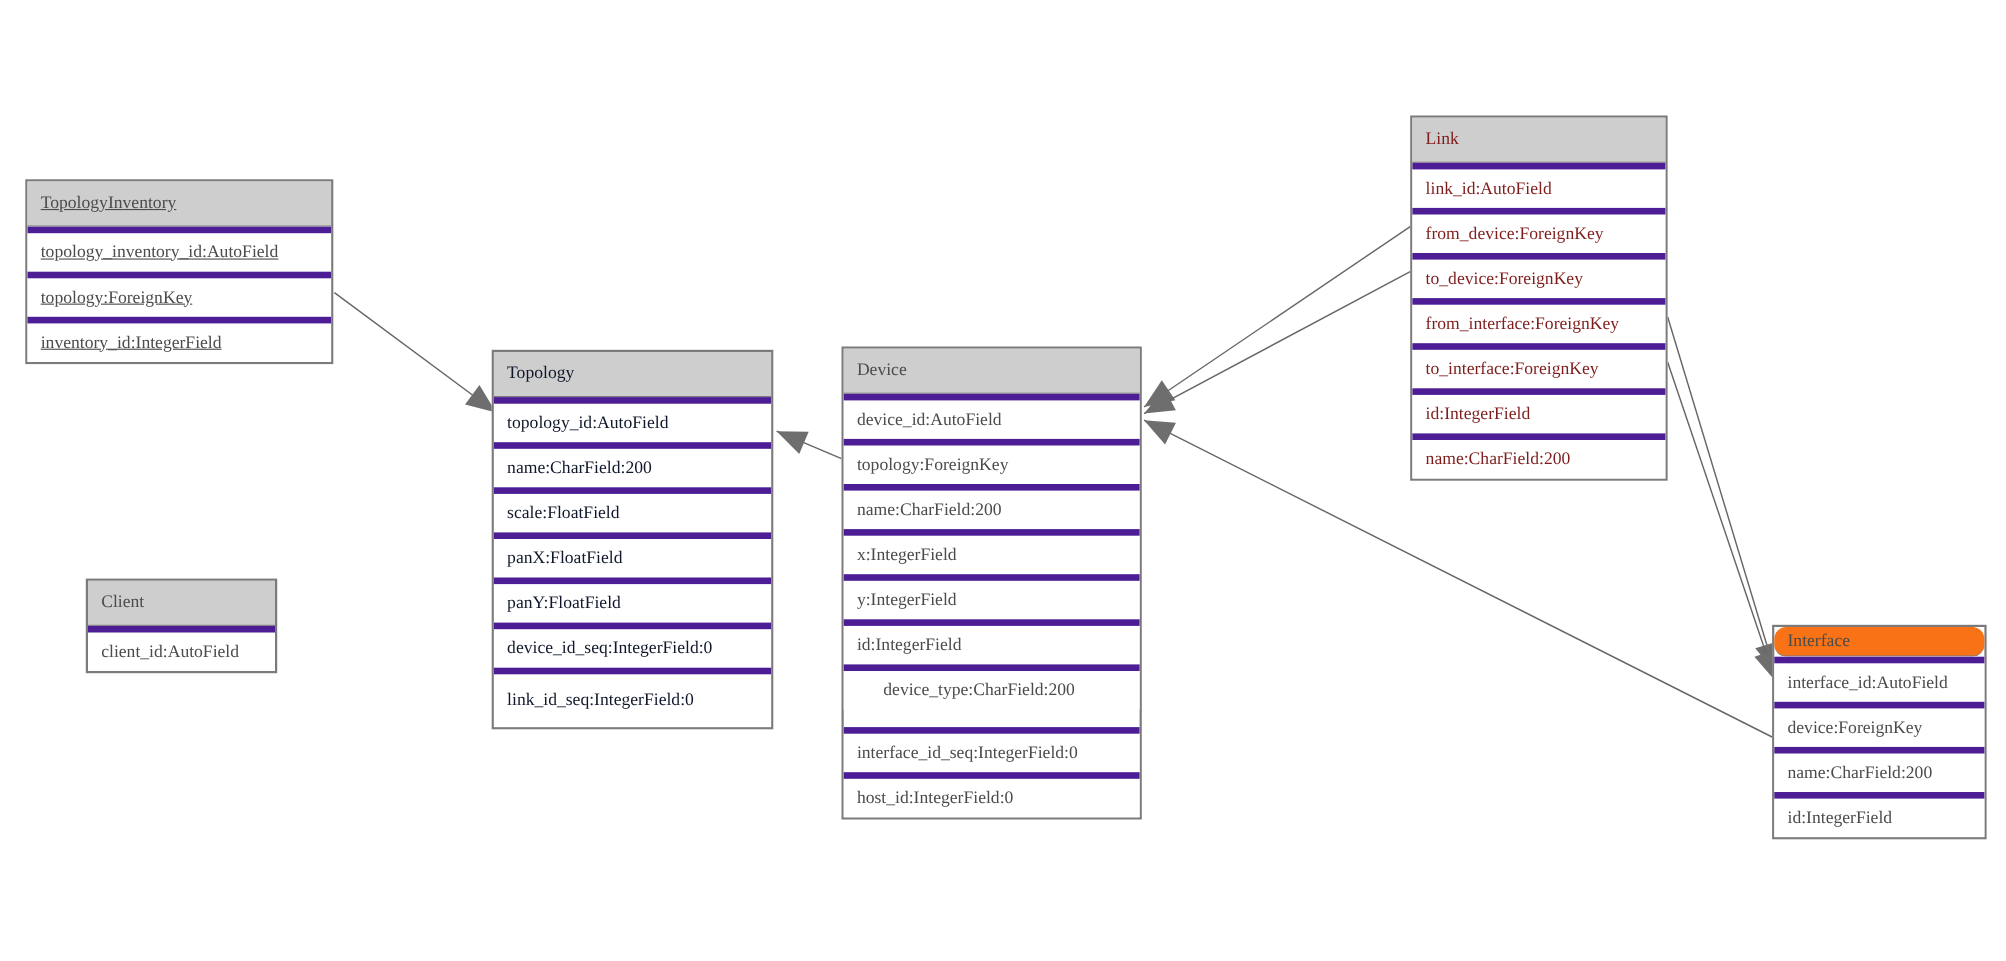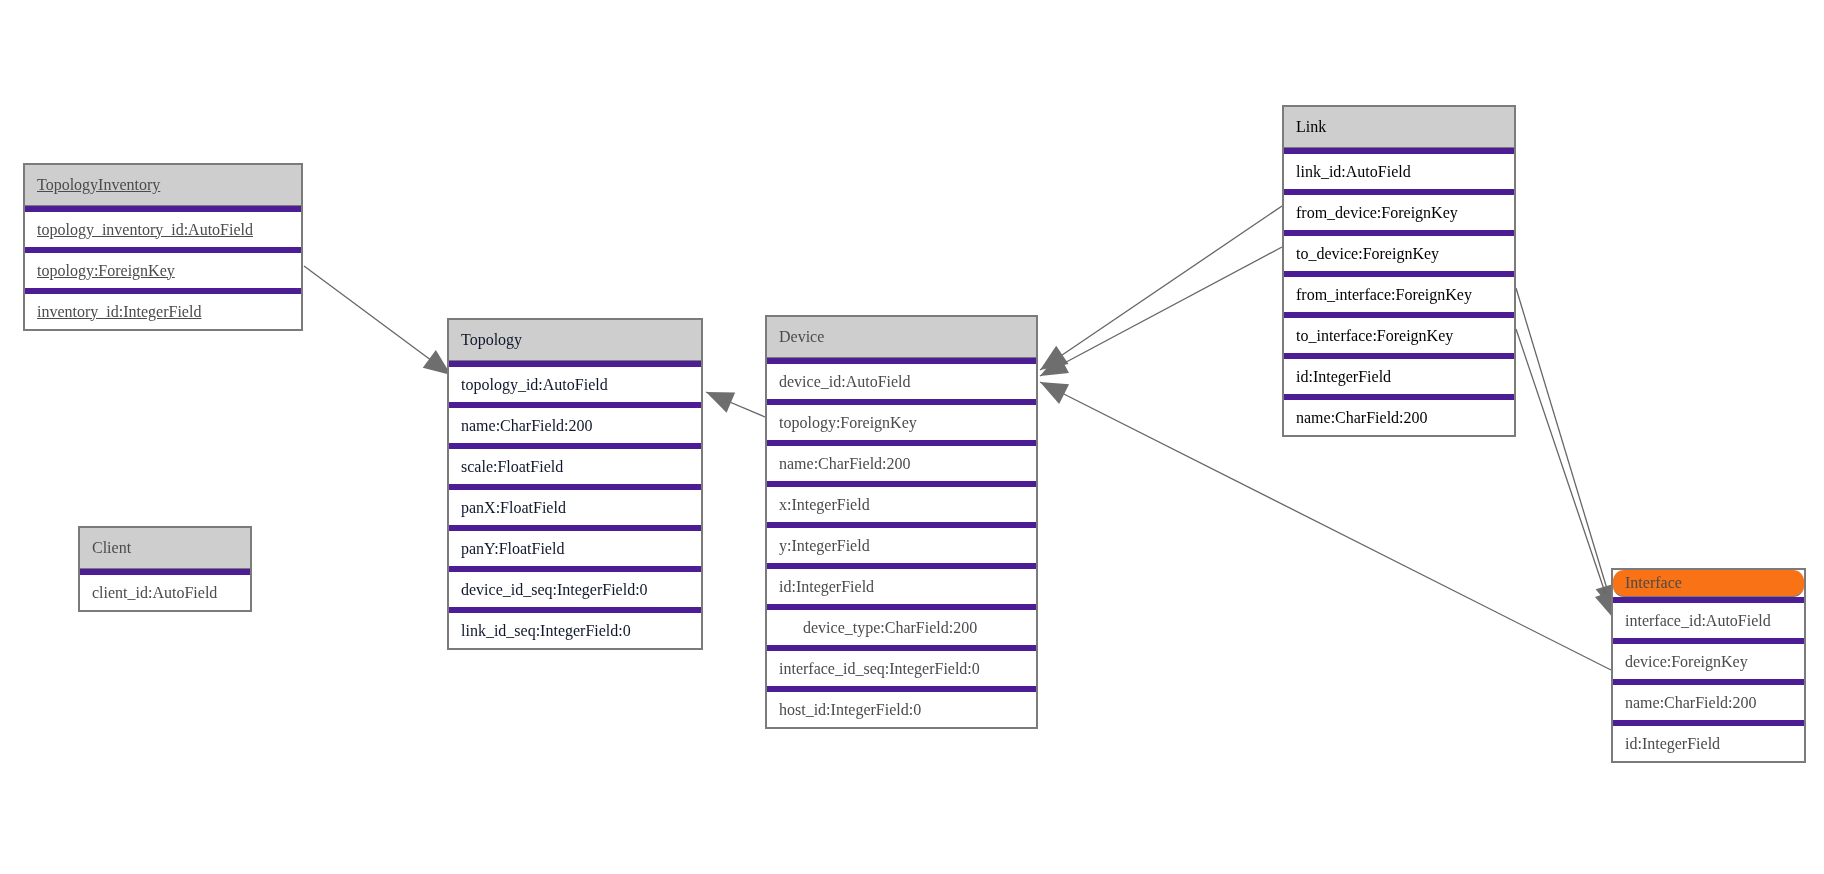--- a/index.html
+++ b/index.html
@@ -82,39 +82,39 @@
       <div class="entity-row" style="height: 41px; background: rgb(255, 255, 255);">inventory_id:IntegerField</div>
     </div>
     <div class="entity" style="left: 447px; top: 318px; width: 256px; border-color: rgb(123, 123, 123); color: #0f172a;">
       <div class="entity-header" style="height: 41px; background: rgb(206, 206, 206); border-bottom-color: rgb(123, 123, 123);">Topology</div>
       <div class="entity-row" style="height: 41px; background: rgb(255, 255, 255);">topology_id:AutoField</div>
       <div class="entity-row" style="height: 41px; background: rgb(255, 255, 255);">name:CharField:200</div>
       <div class="entity-row" style="height: 41px; background: rgb(255, 255, 255);">scale:FloatField</div>
       <div class="entity-row" style="height: 41px; background: rgb(255, 255, 255);">panX:FloatField</div>
       <div class="entity-row" style="height: 41px; background: rgb(255, 255, 255);">panY:FloatField</div>
       <div class="entity-row" style="height: 41px; background: rgb(255, 255, 255);">device_id_seq:IntegerField:0</div>
-      <div class="entity-row" style="height: 41px; background: rgb(255, 255, 255);">link_id_seq:IntegerField:0</div>
+      <div class="entity-row" style="height: 54px; background: rgb(255, 255, 255);">link_id_seq:IntegerField:0</div>
     </div>
     <div class="entity" style="left: 78px; top: 526px; width: 174px; border-color: rgb(123, 123, 123); color: rgb(75, 75, 75);">
       <div class="entity-header" style="height: 41px; background: rgb(206, 206, 206); border-bottom-color: rgb(123, 123, 123);">Client</div>
       <div class="entity-row" style="height: 41px; background: rgb(255, 255, 255);">client_id:AutoField</div>
     </div>
     <div class="entity" style="left: 765px; top: 315px; width: 273px; border-color: rgb(123, 123, 123); color: rgb(75, 75, 75);">
       <div class="entity-header" style="height: 41px; background: rgb(206, 206, 206); border-bottom-color: rgb(123, 123, 123);">Device</div>
       <div class="entity-row" style="height: 41px; background: rgb(255, 255, 255);">device_id:AutoField</div>
       <div class="entity-row" style="height: 41px; background: rgb(255, 255, 255);">topology:ForeignKey</div>
       <div class="entity-row" style="height: 41px; background: rgb(255, 255, 255);">name:CharField:200</div>
       <div class="entity-row" style="height: 41px; background: rgb(255, 255, 255);">x:IntegerField</div>
       <div class="entity-row" style="height: 41px; background: rgb(255, 255, 255);">y:IntegerField</div>
       <div class="entity-row" style="height: 41px; background: rgb(255, 255, 255);">id:IntegerField</div>
       <div class="entity-row" style="height: 41px; background: rgb(255, 255, 255); padding-left: 36px;">device_type:CharField:200</div>
-      <div class="entity-row" style="height: 41px; background: rgb(255, 255, 255);">interface_id_seq:IntegerField:0</div>
+      <div class="entity-row" style="height: 41px; background: rgb(255, 255, 255); margin-top: 16px;">interface_id_seq:IntegerField:0</div>
       <div class="entity-row" style="height: 41px; background: rgb(255, 255, 255);">host_id:IntegerField:0</div>
     </div>
-    <div class="entity" style="left: 1282px; top: 105px; width: 234px; border-color: rgb(123, 123, 123); color: #000000;">
+    <div class="entity" style="left: 1282px; top: 105px; width: 234px; border-color: rgb(123, 123, 123); color: #7f1d1d;">
       <div class="entity-header" style="height: 41px; background: rgb(206, 206, 206); border-bottom-color: rgb(123, 123, 123);">Link</div>
       <div class="entity-row" style="height: 41px; background: rgb(255, 255, 255);">link_id:AutoField</div>
       <div class="entity-row" style="height: 41px; background: rgb(255, 255, 255);">from_device:ForeignKey</div>
       <div class="entity-row" style="height: 41px; background: rgb(255, 255, 255);">to_device:ForeignKey</div>
       <div class="entity-row" style="height: 41px; background: rgb(255, 255, 255);">from_interface:ForeignKey</div>
       <div class="entity-row" style="height: 41px; background: rgb(255, 255, 255);">to_interface:ForeignKey</div>
       <div class="entity-row" style="height: 41px; background: rgb(255, 255, 255);">id:IntegerField</div>
       <div class="entity-row" style="height: 41px; background: rgb(255, 255, 255);">name:CharField:200</div>
     </div>
     <div class="entity" style="left: 1611px; top: 568px; width: 195px; border-color: rgb(123, 123, 123); color: rgb(75, 75, 75);">

